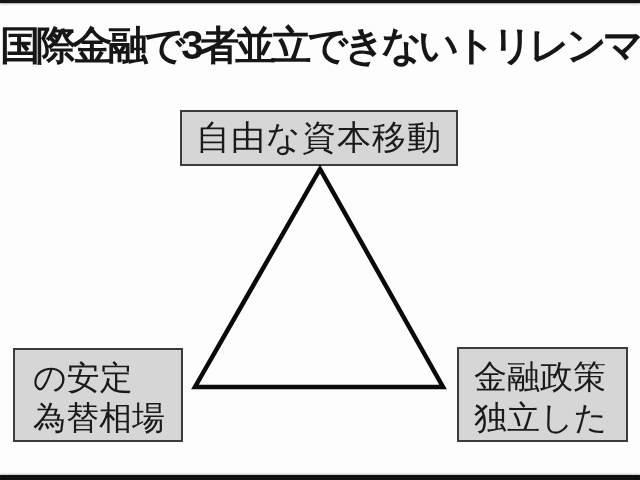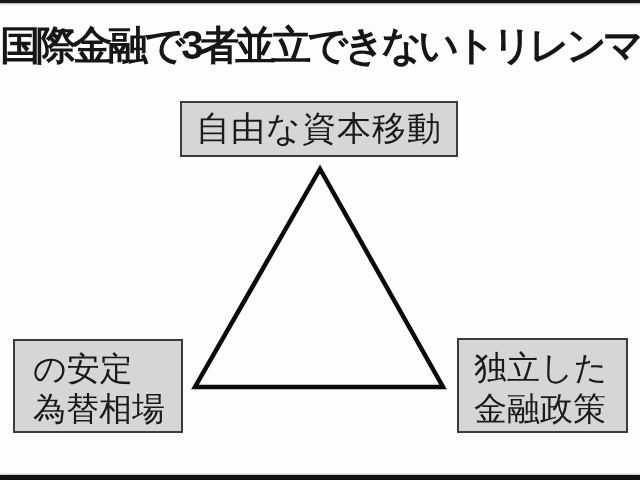--- a/index.html
+++ b/index.html
@@ -42,20 +42,21 @@
     letter-spacing: -4px;
     white-space: nowrap;
     color: #161616;
   }
   .box {
     position: absolute;
     background: #d6d6d6;
     border: 2px solid #3c3c3c;
     box-sizing: border-box;
     color: #1a1a1a;
+    margin-top: 9px;
   }
   .box-top {
     left: 180px; top: 101px;
     width: 278px; height: 56px;
     display: flex;
     align-items: center;
     justify-content: center;
     font-size: 34px;
     letter-spacing: 1px;
     white-space: nowrap;
@@ -100,19 +101,19 @@
   <svg class="triangle-svg" viewBox="0 0 320 250" xmlns="http://www.w3.org/2000/svg">
     <polygon points="160,19 35,237 283,237" fill="none" stroke="#0a0a0a" stroke-width="4.5" stroke-linejoin="miter"></polygon>
   </svg>
 
   <div class="box box-left">
     <span class="line">の安定</span>
     <span class="line">為替相場</span>
   </div>
 
   <div class="box box-right">
+    <span class="line">金融政策</span>
     <span class="line">独立した</span>
-    <span class="line">金融政策</span>
   </div>
 
   <div class="bottom-bar"></div>
 
 </div>
 
 </body></html>

